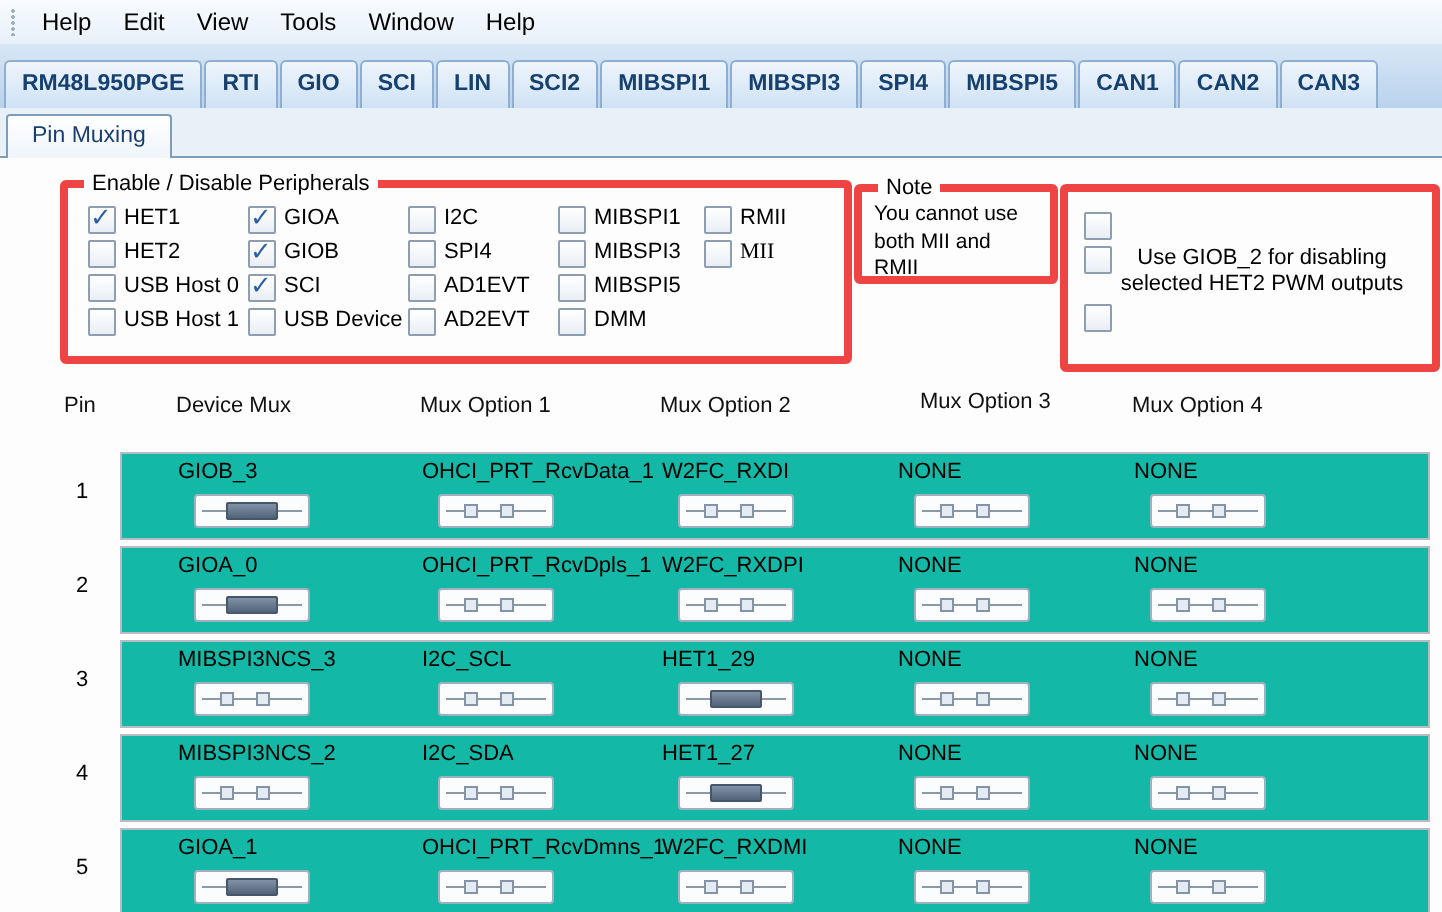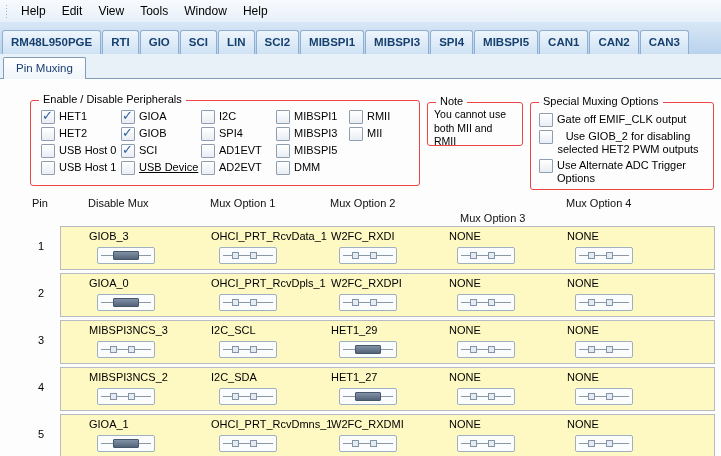--- a/index.html
+++ b/index.html
@@ -47,21 +47,21 @@
     padding:4px 12px 5px 12px;
     background:linear-gradient(#ffffff,#eff5fb);
     border:1px solid #7f9db9;border-bottom:none;border-radius:2px 2px 0 0;
     color:#1a3e6e;font-size:11.5px;cursor:default;
   }
   .inner-panel{
     position:absolute;top:78px;left:0;right:0;bottom:0;
     background:#fdfdfe;border-top:1px solid #7f9db9;z-index:1;
   }
   
-  .gb{position:absolute;border:1px solid #ef4444;border-radius:3px;z-index:2;margin-top:10px;}
+  .gb{position:absolute;border:4px solid #ef4444;border-radius:3px;z-index:2;}
   .gb-title{
     position:absolute;top:-8px;left:8px;background:#fdfdfe;
     padding:0 4px;font-size:11px;white-space:nowrap;
   }
   
   .cb{position:absolute;display:flex;align-items:flex-start;gap:4px;font-size:11px;cursor:default;}
   .cb .box{
     width:12px;height:12px;flex:none;position:relative;margin-top:0px;
     border:1px solid #8e9db0;border-radius:1px;
     background:linear-gradient(#ffffff,#e9eef4);
@@ -71,21 +71,21 @@
     font-size:13px;font-weight:bold;color:#2b5fa5;
   }
   .cb .lbl{line-height:13px;}
   
   .note-text{font-size:10.5px;line-height:1.3;padding:5px 6px 0 6px;}
   
   .th{position:absolute;font-size:11px;color:#111;z-index:2;}
   .pinnum{position:absolute;left:30px;width:22px;text-align:center;font-size:11px;z-index:2;}
   .pinrow{
     position:absolute;left:60px;width:655px;height:44px;
-    border:1px solid #b6bcc2;background:#fef9c3;box-sizing:border-box;z-index:2;
+    border:1px solid #b6bcc2;background:#14b8a6;box-sizing:border-box;z-index:2;
   }
   .cell{position:absolute;top:0;height:100%;}
   .clabel{position:absolute;top:3px;left:0;font-size:11px;white-space:nowrap;}
   .mux{
     position:absolute;top:20px;left:8px;width:56px;height:15px;
     border:1px solid #9fb0c0;border-radius:2px;background:#fbfcfd;cursor:pointer;
   }
   .mux .track{position:absolute;left:3px;right:3px;top:7px;height:1px;background:#8b98a6;}
   .mux .sq{
     position:absolute;top:4px;width:7px;height:7px;box-sizing:border-box;
@@ -157,21 +157,21 @@
       <span class="lbl">GIOA</span>
     </div>
   <div class="cb" style="left:90px;top:26px;">
       <span class="box checked"></span>
       <span class="lbl">GIOB</span>
     </div>
   <div class="cb" style="left:90px;top:43px;">
       <span class="box checked"></span>
       <span class="lbl">SCI</span>
     </div>
-  <div class="cb" style="left:90px;top:60px;text-decoration:underline;">
+  <div class="cb" style="left:90px;top:60px;">
       <span class="box"></span>
       <span class="lbl">USB Device</span>
     </div>
 
   <div class="cb" style="left:170px;top:9px;">
       <span class="box"></span>
       <span class="lbl">I2C</span>
     </div>
   <div class="cb" style="left:170px;top:26px;">
       <span class="box"></span>
@@ -200,55 +200,52 @@
     </div>
   <div class="cb" style="left:245px;top:60px;">
       <span class="box"></span>
       <span class="lbl">DMM</span>
     </div>
 
   <div class="cb" style="left:318px;top:9px;">
       <span class="box"></span>
       <span class="lbl">RMII</span>
     </div>
-  <div class="cb" style="left:318px;top:26px;">
+  <div class="cb" style="left:318px;top:26px;font-family:Liberation Serif, serif;">
       <span class="box"></span>
       <span class="lbl">MII</span>
     </div>
 </div>
 
 <div class="gb" style="left:427px;top:92px;width:94px;height:42px;">
   <span class="gb-title">Note</span>
   <div class="note-text">
     <div>You cannot use</div>
     <div>both MII and RMII</div>
   </div>
 </div>
 
 <div class="gb" style="left:530px;top:92px;width:182px;height:86px;">
-  <span class="gb-title">Special Muxing Options</span>
   <div class="cb" style="left:8px;top:10px;">
       <span class="box"></span>
-      <span class="lbl" style="max-width:150px;">Gate off EMIF_CLK output</span>
     </div>
   <div class="cb" style="left:8px;top:27px;text-align:center;">
       <span class="box"></span>
       <span class="lbl" style="max-width:142px;">Use GIOB_2 for disabling selected HET2 PWM outputs</span>
     </div>
   <div class="cb" style="left:8px;top:56px;">
       <span class="box"></span>
-      <span class="lbl" style="max-width:142px;">Use Alternate ADC Trigger Options</span>
     </div>
 </div>
 
 <div class="th" style="left:32px;top:197px;">Pin</div>
-<div class="th" style="left:88px;top:197px;">Disable Mux</div>
+<div class="th" style="left:88px;top:197px;">Device Mux</div>
 <div class="th" style="left:210px;top:197px;">Mux Option 1</div>
 <div class="th" style="left:330px;top:197px;">Mux Option 2</div>
-<div class="th" style="left:448px;top:212px;padding-left:12px;">Mux Option 3</div>
+<div class="th" style="left:448px;top:195px;padding-left:12px;">Mux Option 3</div>
 <div class="th" style="left:566px;top:197px;">Mux Option 4</div>
 
 <div class="pinnum" style="top:240px;">1</div>
 <div class="pinnum" style="top:287px;">2</div>
 <div class="pinnum" style="top:334px;">3</div>
 <div class="pinnum" style="top:381px;">4</div>
 <div class="pinnum" style="top:428px;">5</div>
 
 <div class="pinrow" style="top:226px;">
   <div class="cell" style="left:28px;">

